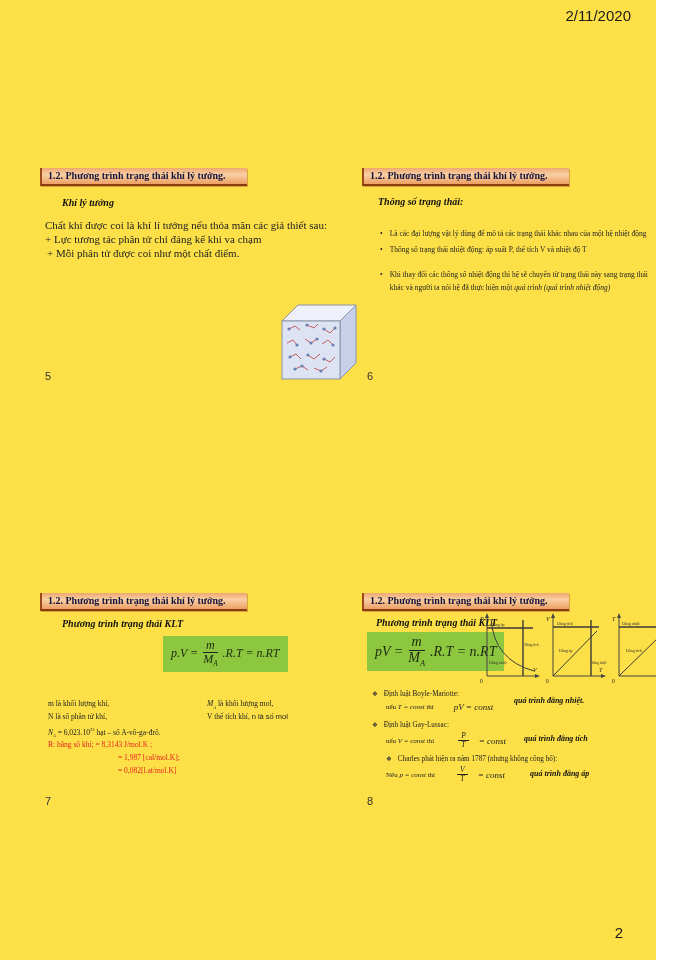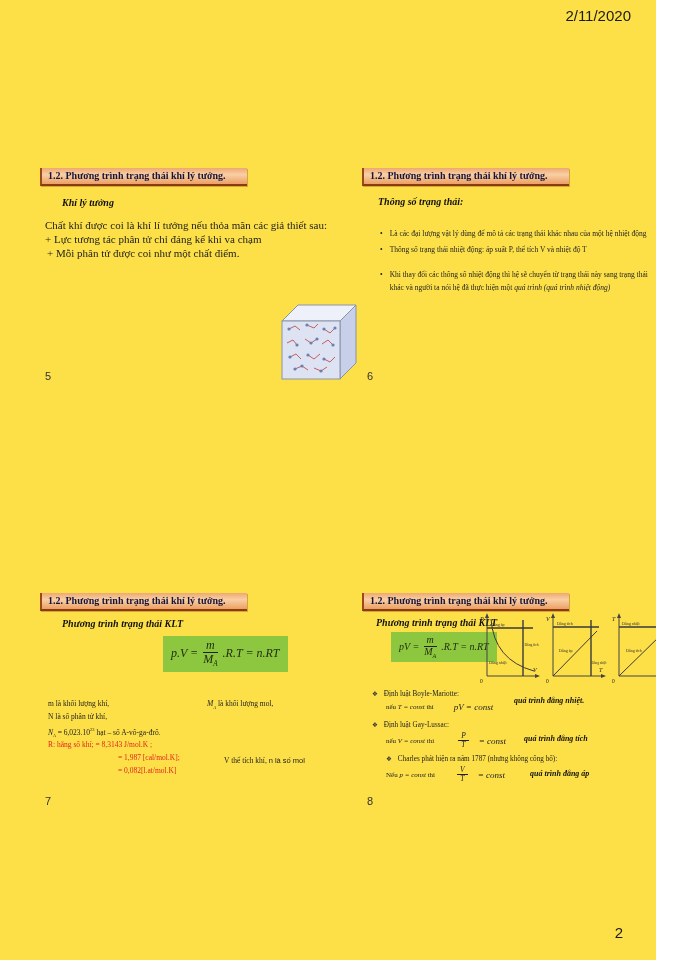--- a/index.html
+++ b/index.html
@@ -128,34 +128,34 @@
     </div>
 
     <div class="legend-line" style="position:absolute;left:8px;top:108px;">m là khối lượng khí,</div>
     <div class="legend-line" style="position:absolute;left:8px;top:121px;">N là số phân tử khí,</div>
     <div class="legend-line" style="position:absolute;left:8px;top:134px;">
       <span class="it">N</span><sub class="sm it">A</sub><span> = 6,023.10</span><sup class="sm">23</sup><span> hạt – số A-vô-ga-đrô.</span>
     </div>
     <div class="legend-line" style="position:absolute;left:167px;top:108px;">
       <span class="it">M</span><sub class="sm it">A</sub><span> là khối lượng mol,</span>
     </div>
-    <div class="legend-line" style="position:absolute;left:184px;top:121px;margin-top:44px;">
+    <div class="legend-line" style="position:absolute;left:167px;top:121px;">
       <span>V thể tích khí, </span><span class="sans">n là số mol</span>
     </div>
     <div class="legend-line red" style="position:absolute;left:8px;top:149px;">R:  hằng số khí; = 8,3143 J/mol.K ;</div>
     <div class="legend-line red" style="position:absolute;left:78px;top:162px;">= 1,987 [cal/mol.K];</div>
     <div class="legend-line red" style="position:absolute;left:78px;top:175px;">= 0,082[l.at/mol.K]</div>
     <div class="slide-num">7</div>
   </div>
 
   <div class="slide" id="s8">
     <div class="titlebar">1.2. Phương trình trạng thái khí lý tưởng.</div>
     <div class="subtitle" style="left:14px;top:27px;">Phương trình trạng thái KLT</div>
 
-    <div class="eqbox" style="left:5px;top:42px;font-size:10px;margin-left:24px;">
+    <div class="eqbox" style="left:5px;top:42px;font-size:14px;">
       <span>pV =</span>
       <span class="frac">
         <span class="num">m</span>
         <span class="den"><span>M</span><sub class="sm">A</sub></span>
       </span>
       <span>.R.T = n.RT</span>
     </div>
 
     <div class="graphs">
 

